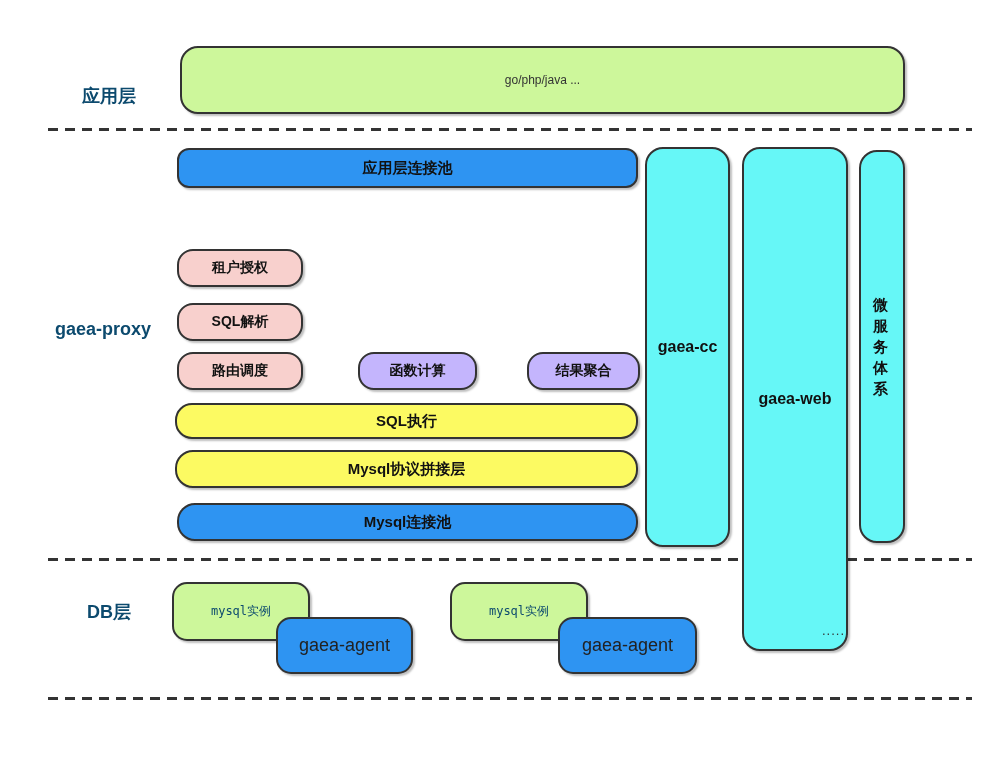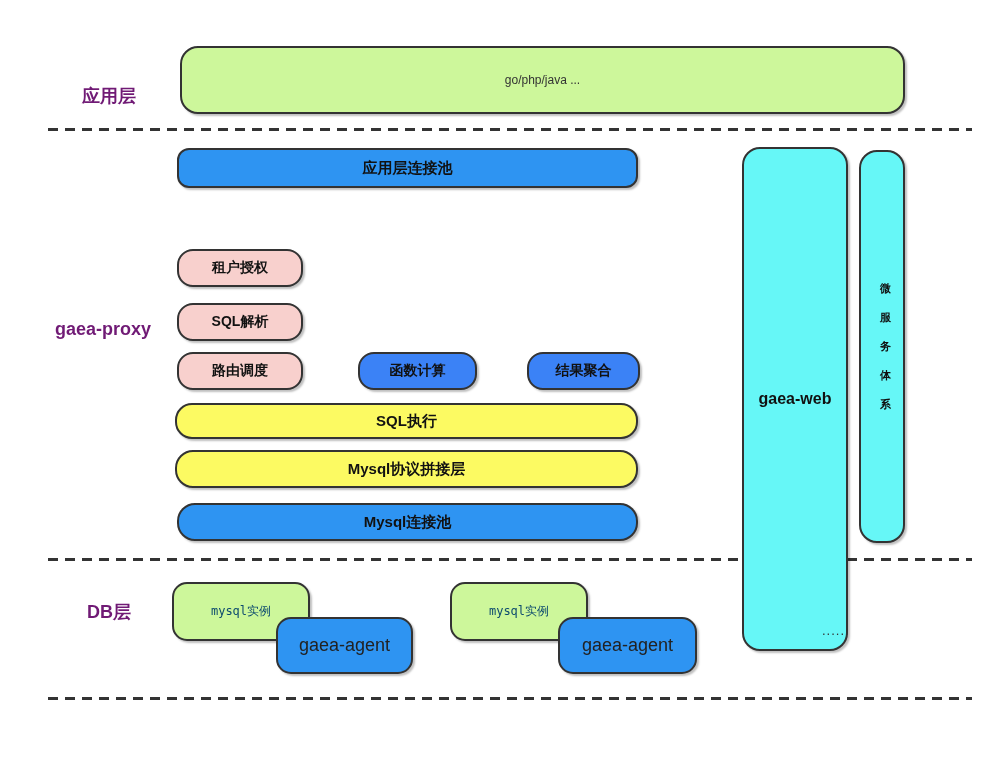--- a/index.html
+++ b/index.html
@@ -12,37 +12,37 @@
     border:2px solid #333333;border-radius:16px;
     display:flex;align-items:center;justify-content:center;
     box-shadow:2px 2px 2px rgba(0,0,0,0.25);
     color:#111111;font-weight:bold;font-size:15px;
     text-align:center;
   }
   .lgreen{background:#cdf79b;}
   .blue{background:#2e94f2;}
   .yellow{background:#fcfa62;}
   .pink{background:#f8d0cd;}
-  .bgreen{background:#3b82f6;}
+  .bgreen{background:#c4b5fd;}
   .cyan{background:#66f7f7;}
   .small-font{font-weight:normal;font-size:12px;color:#333333;}
   .agent-font{font-weight:normal;font-size:18px;color:#222222;}
   .mono-font{font-weight:normal;font-size:12px;color:#0c4a6e;font-family:"DejaVu Sans Mono",monospace;}
   .col-font{font-size:16px;}
   .row-label{
-    position:absolute;font-weight:bold;font-size:18px;color:#701a75;
+    position:absolute;font-weight:bold;font-size:18px;color:#0c4a6e;
     white-space:nowrap;
   }
   .dash{
     position:absolute;left:48px;width:924px;height:3px;
     background:repeating-linear-gradient(90deg,#333333 0 10px,transparent 10px 17px);
   }
   .vtext{
     display:inline-block;width:18px;word-break:break-all;
-    line-height:29px;font-weight:bold;font-size:11px;text-align:right;
+    line-height:21px;font-weight:bold;font-size:15px;text-align:left;
   }
   .ellipsis{
     position:absolute;font-size:13px;color:#333333;letter-spacing:1px;
     font-weight:normal;
   }
 </style>
 </head>
 <body>
 
 <div class="canvas">
@@ -63,20 +63,21 @@
   <div class="box pink" style="left:177px;top:303px;width:126px;height:38px;border-radius:16px;font-size:14px">SQL解析</div>
   <div class="box pink" style="left:177px;top:352px;width:126px;height:38px;border-radius:16px;font-size:14px">路由调度</div>
 
   <div class="box bgreen" style="left:358px;top:352px;width:119px;height:38px;border-radius:16px;font-size:14px">函数计算</div>
   <div class="box bgreen" style="left:527px;top:352px;width:113px;height:38px;border-radius:16px;font-size:14px">结果聚合</div>
 
   <div class="box yellow" style="left:175px;top:403px;width:463px;height:36px;border-radius:17px">SQL执行</div>
   <div class="box yellow" style="left:175px;top:450px;width:463px;height:38px;border-radius:18px">Mysql协议拼接层</div>
   <div class="box blue" style="left:177px;top:503px;width:461px;height:38px;border-radius:18px">Mysql连接池</div>
 
+  <div class="box cyan col-font" style="left:645px;top:147px;width:85px;height:400px;border-radius:18px">gaea-cc</div>
   <div class="box cyan col-font" style="left:742px;top:147px;width:106px;height:504px;border-radius:18px">gaea-web</div>
   <div class="box cyan" style="left:859px;top:150px;width:46px;height:393px;border-radius:18px">
     <span class="vtext">微服务体系</span>
   </div>
 
   <div class="box lgreen mono-font" style="left:172px;top:582px;width:138px;height:59px;border-radius:15px;z-index:1">mysql实例</div>
   <div class="box blue agent-font" style="left:276px;top:617px;width:137px;height:57px;border-radius:15px;z-index:2">gaea-agent</div>
 
   <div class="box lgreen mono-font" style="left:450px;top:582px;width:138px;height:59px;border-radius:15px;z-index:1">mysql实例</div>
   <div class="box blue agent-font" style="left:558px;top:617px;width:139px;height:57px;border-radius:15px;z-index:2">gaea-agent</div>

